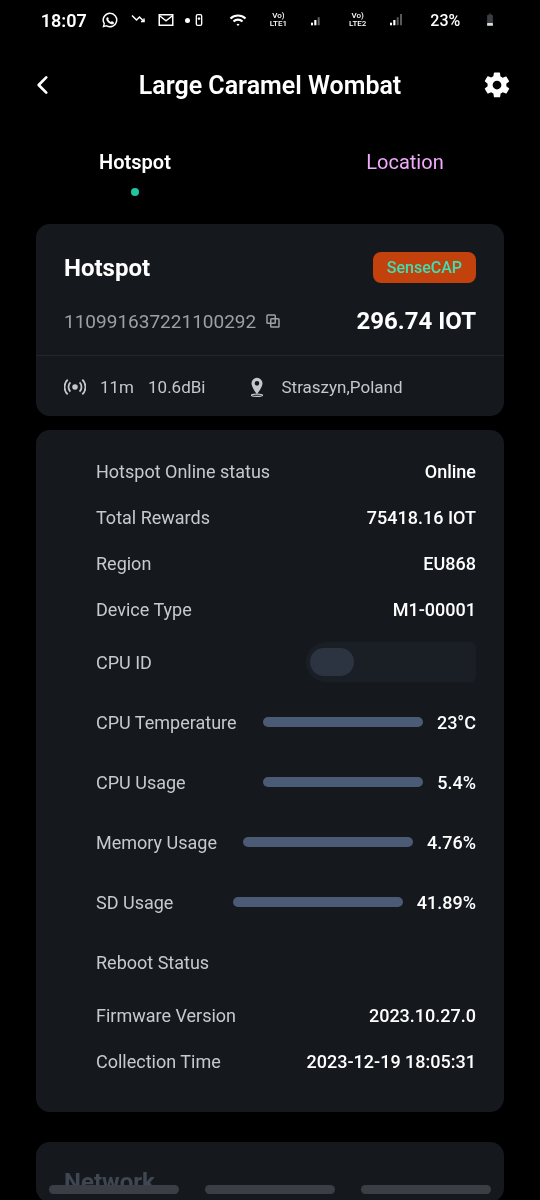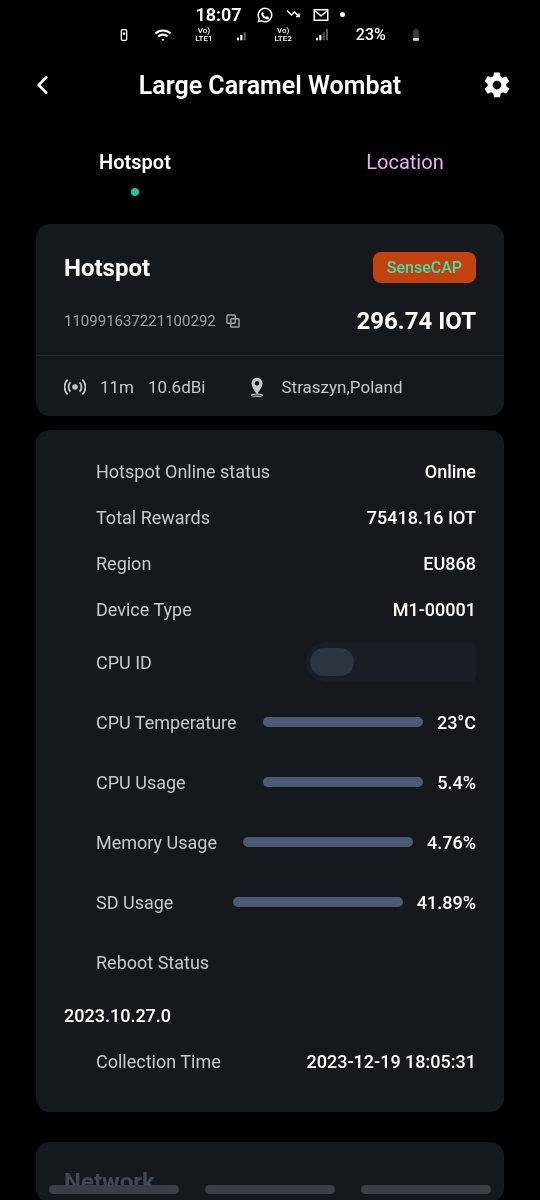--- a/index.html
+++ b/index.html
@@ -10,25 +10,24 @@
     color: #fff;
     font-family: -apple-system, Roboto, "Helvetica Neue", Arial, sans-serif;
     overflow: hidden;
   }
 
   
   .status-bar {
     height: 40px;
     display: flex;
     align-items: center;
-    justify-content: flex-start;
+    justify-content: center;
     padding: 4px 18px;
     font-size: 18px;
     font-weight: 500;
-    flex-direction: column;
   }
   .status-left { display: flex; align-items: center; gap: 10px; }
   .status-left .time { font-weight: 600; margin-right: 4px; }
   .status-right { display: flex; align-items: center; gap: 21px; font-size: 16px; }
   .status-right .tiny { font-size: 8px; line-height: 8px; display:inline-block; }
   .status-right .sigcol { display:inline-flex; flex-direction:column; align-items:center; margin-left:2px;}
   .status-ico { width: 18px; height: 18px; display: inline-flex; align-items: center; justify-content: center; }
 
   
   .app-header {
@@ -77,21 +76,21 @@
     padding: 28px 28px 20px 28px;
     display:flex; flex-direction:column; gap:24px;
   }
   .hs-row1 { display:flex; align-items:center; justify-content:space-between; }
   .hs-name { font-size:24px; font-weight:700; }
   .badge {
     background:#c2410c; color:#3de0b5; font-size:16px; font-weight:500;
     padding:6px 14px; border-radius:8px;
   }
   .hs-row2 { display:flex; align-items:center; justify-content:space-between; }
-  .hs-id { color:#9da1a6; font-size:15px; display:flex; align-items:center; gap:8px;}
+  .hs-id { color:#9da1a6; font-size:19px; display:flex; align-items:center; gap:8px;}
   .hs-balance { font-size:24px; font-weight:700; }
   .copy-ico { width:18px; height:18px; }
 
   .hs-bottom {
     border-top:1px solid #23272d;
     padding: 20px 28px 18px 28px;
     display:flex; align-items:center; gap:14px;
     color:#c4c7cb; font-size:17px;
   }
   .hs-bottom .gap { width:12px; }
@@ -336,20 +335,21 @@
         <span class="val">41.89%</span>
       </span>
     </div>
 
     <div class="drow tall">
       <span class="lbl">Reboot Status</span>
       <span class="val"></span>
     </div>
 
     <div class="drow">
+      <span class="lbl">Firmware Version</span>
       <span class="val">2023.10.27.0</span>
     </div>
 
     <div class="drow">
       <span class="lbl">Collection Time</span>
       <span class="val">2023-12-19 18:05:31</span>
     </div>
 
   </div>
 </div>

